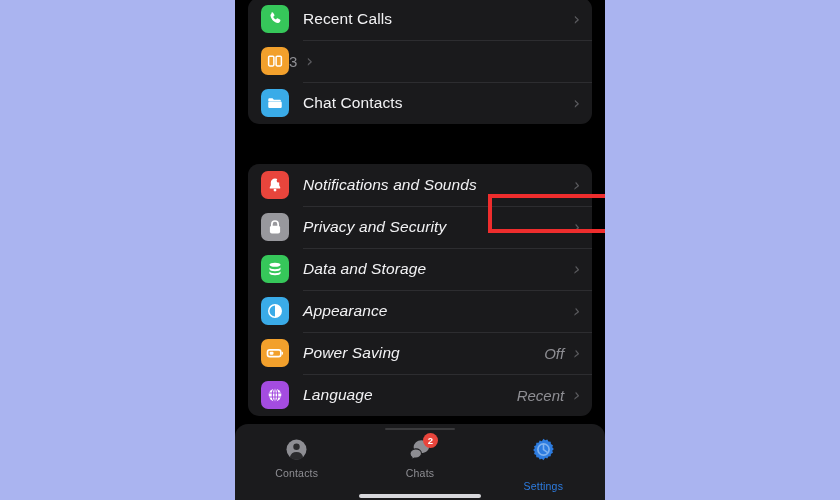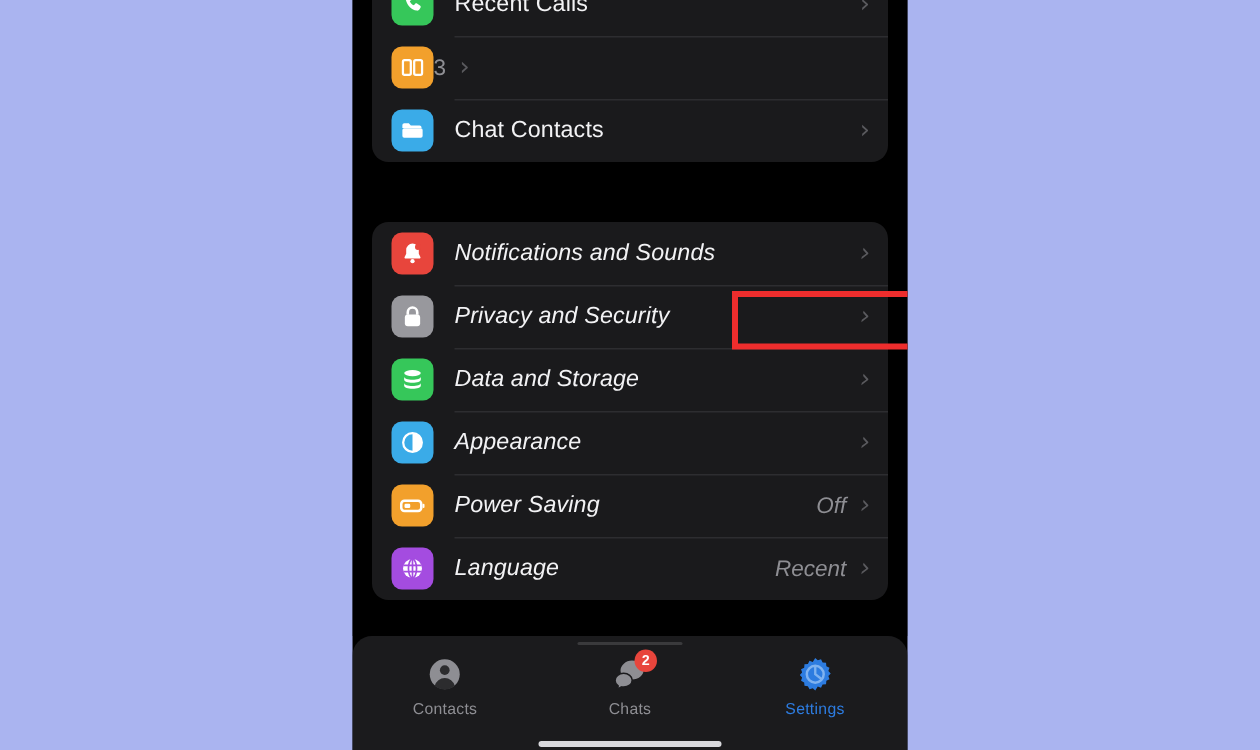--- a/index.html
+++ b/index.html
@@ -23,21 +23,21 @@
     width: 370px;
     height: 500px;
     background: #000000;
     overflow: hidden;
   }
 
   
   #settings-scroll {
     position: absolute;
     left: 0;
-    top: 0;
+    top: 16px;
     width: 370px;
     height: 424px;
     background: #000000;
   }
 
   .settings-group {
     position: absolute;
     left: 13px;
     width: 344px;
     background: #1a1a1c;
@@ -140,21 +140,21 @@
     display: flex;
     align-items: center;
     justify-content: center;
   }
   .tab-label {
     font-size: 10.5px;
     color: #8e8e93;
     letter-spacing: .2px;
     text-align: center;
   }
-  .tab-item.active .tab-label { color: #2d7ce0; }
+  .tab-item.active .tab-label { color: #2d7ce0; margin-top: 13px; }
 
   .tab-badge {
     position: absolute;
     top: -3px;
     right: -5px;
     min-width: 15px;
     height: 15px;
     border-radius: 8px;
     background: #e8453c;
     color: #ffffff;

